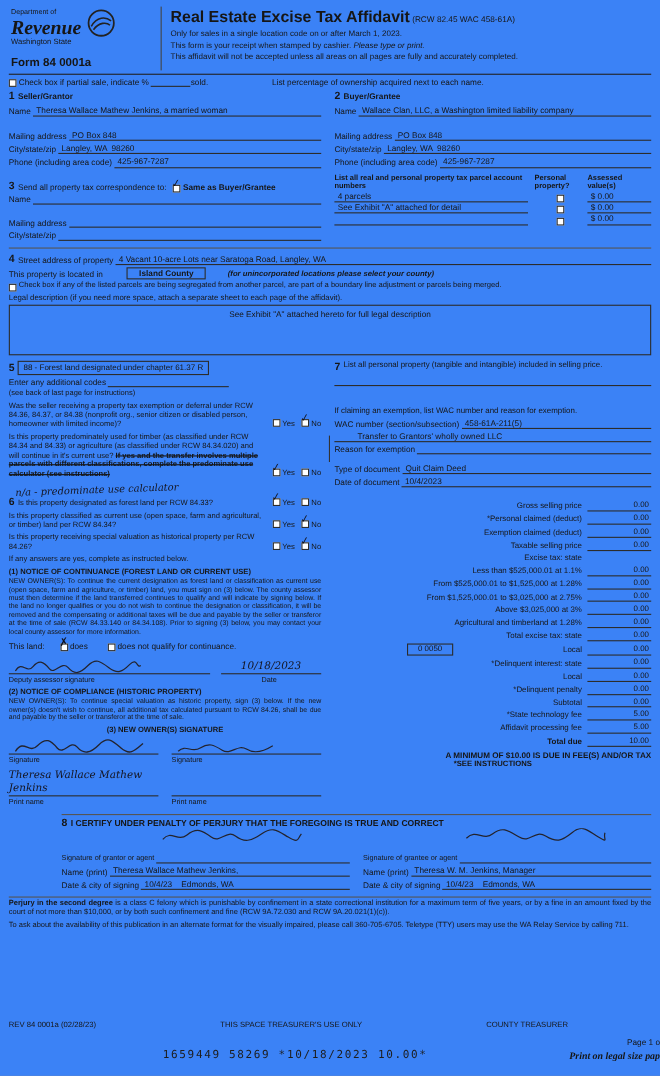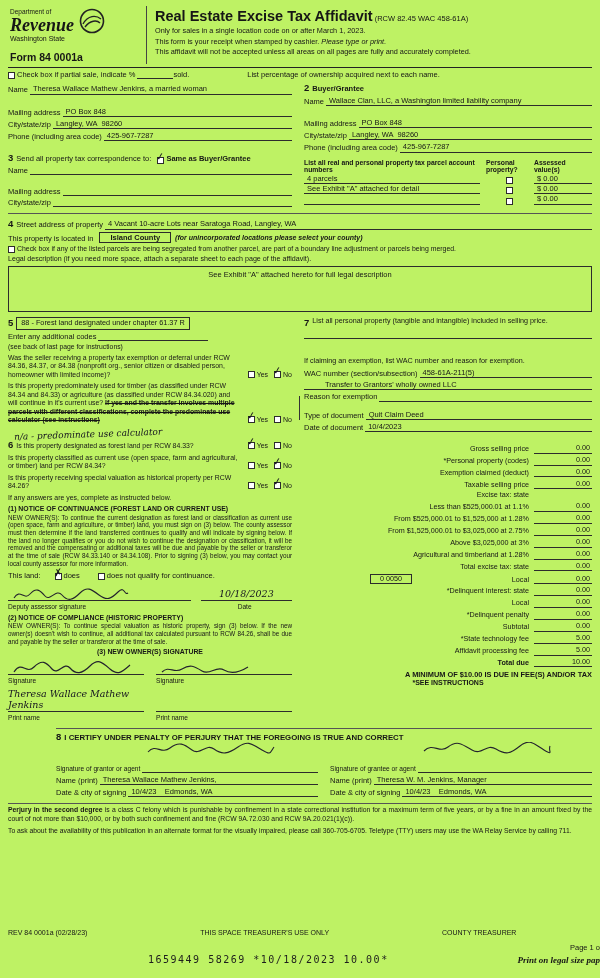--- a/index.html
+++ b/index.html
@@ -1,17 +1,17 @@
 <!DOCTYPE html>
 <html><head>
 <meta charset="utf-8">
 <style>
   * { box-sizing: border-box; }
   body { margin:0; background:#8f8f8f; display:flex; justify-content:center; }
-  .page { width:600px; height:978px; background:#bef264; color:#161616;
+  .page { width:600px; height:978px; background:#3b82f6; color:#161616;
           font-family:"Liberation Sans","DejaVu Sans",sans-serif; font-size:7.5px; line-height:1.22;
           padding:6px 8px 0; position:relative; overflow:hidden; }
   .b { font-weight:bold; } .i { font-style:italic; }
   .row { display:flex; align-items:flex-end; margin:2px 0; }
   .u { border-bottom:1px solid #2c2c2c; flex:1; min-height:9px; padding:0 3px; white-space:pre-wrap; }
   .lbl { white-space:nowrap; padding-right:2px; }
   .cb { display:inline-block; width:7px; height:7px; border:1px solid #2c2c2c; position:relative; flex:none; vertical-align:-1px; background:#fff; margin:0 2px 0 6px; }
   .cb .hand-check { position:absolute; left:-2px; top:-7px; font-size:10px; font-weight:bold; color:#101018; transform:rotate(-8deg); }
   .hw { font-family:"DejaVu Serif",serif; font-style:italic; color:#14141f; }
   .secnum { font-weight:bold; font-size:9.5px; padding-right:3px; }
@@ -33,21 +33,21 @@
   .cols { display:flex; }
   .col-l { width:292px; flex:none; padding-right:8px; }
   .col-r { flex:1; padding-left:4px; }
   .gap4 { height:4px; } .gap8 { height:8px; }
   
   .pgrid { display:grid; grid-template-columns:1fr 42px 58px; column-gap:6px; align-items:end; }
   .phead { font-weight:bold; font-size:6.8px; line-height:1.15; align-self:start; }
   .pcb { justify-self:center; }
   
   .sec4 { border-top:1px solid #555; margin-top:4px; padding-top:2px; }
-  .county-box { border:1px solid #2c2c2c; padding:0 10px; font-weight:bold; margin:0 4px; }
+  .county-box { border:1px solid #2c2c2c; padding:0 10px; font-weight:bold; margin:0 20px; }
   .legal-box { border:1px solid #2c2c2c; height:46px; text-align:center; padding-top:3px; margin:2px 0 3px; }
   
   .main { display:flex; margin-top:3px; }
   .qrow { display:flex; margin:3px 0; }
   .qtext { flex:1; font-size:6.9px; padding-right:3px; }
   .yn { white-space:nowrap; align-self:flex-end; font-size:7px; }
   .codebox { border:1px solid #2c2c2c; padding:1px 4px; font-size:7.3px; }
   .fineprint { font-size:6.3px; text-align:justify; }
   .ntitle { font-weight:bold; font-size:6.9px; margin-top:3px; }
   .hand-note { font-size:9px; transform:rotate(-2deg); margin:1px 0 1px 6px; }
@@ -115,20 +115,21 @@
     <span class="cb" style="margin-left:0"></span>
     <span class="lbl">Check box if partial sale, indicate %</span>
     <span class="u" style="max-width:36px"></span>
     <span class="lbl">sold.</span>
     <span style="width:56px"></span>
     <span>List percentage of ownership acquired next to each name.</span>
   </div>
 
   <div class="cols">
     <div class="col-l">
+      <div><span class="secnum">1</span><span class="b">Seller/Grantor</span></div>
       <div class="row">
           <span class="lbl">Name</span>
           <span class="u">Theresa Wallace Mathew Jenkins, a married woman</span>
         </div>
       <div class="gap8"></div>
       <div class="row">
           <span class="lbl">Mailing address</span>
           <span class="u">PO Box 848</span>
         </div>
       <div class="row">
@@ -358,21 +359,21 @@
           <span class="u">10/4/2023</span>
         </div>
       <div class="gap8"></div>
 
       <div>
         <div class="taxrow">
             <span class="tlbl">Gross selling price</span>
             <span class="tval">0.00</span>
           </div>
         <div class="taxrow">
-            <span class="tlbl">*Personal property (codes)</span>
+            <span class="tlbl">*Personal claimed (deduct)</span>
             <span class="tval">0.00</span>
           </div>
         <div class="taxrow">
             <span class="tlbl">Exemption claimed (deduct)</span>
             <span class="tval">0.00</span>
           </div>
         <div class="taxrow">
             <span class="tlbl">Taxable selling price</span>
             <span class="tval">0.00</span>
           </div>

